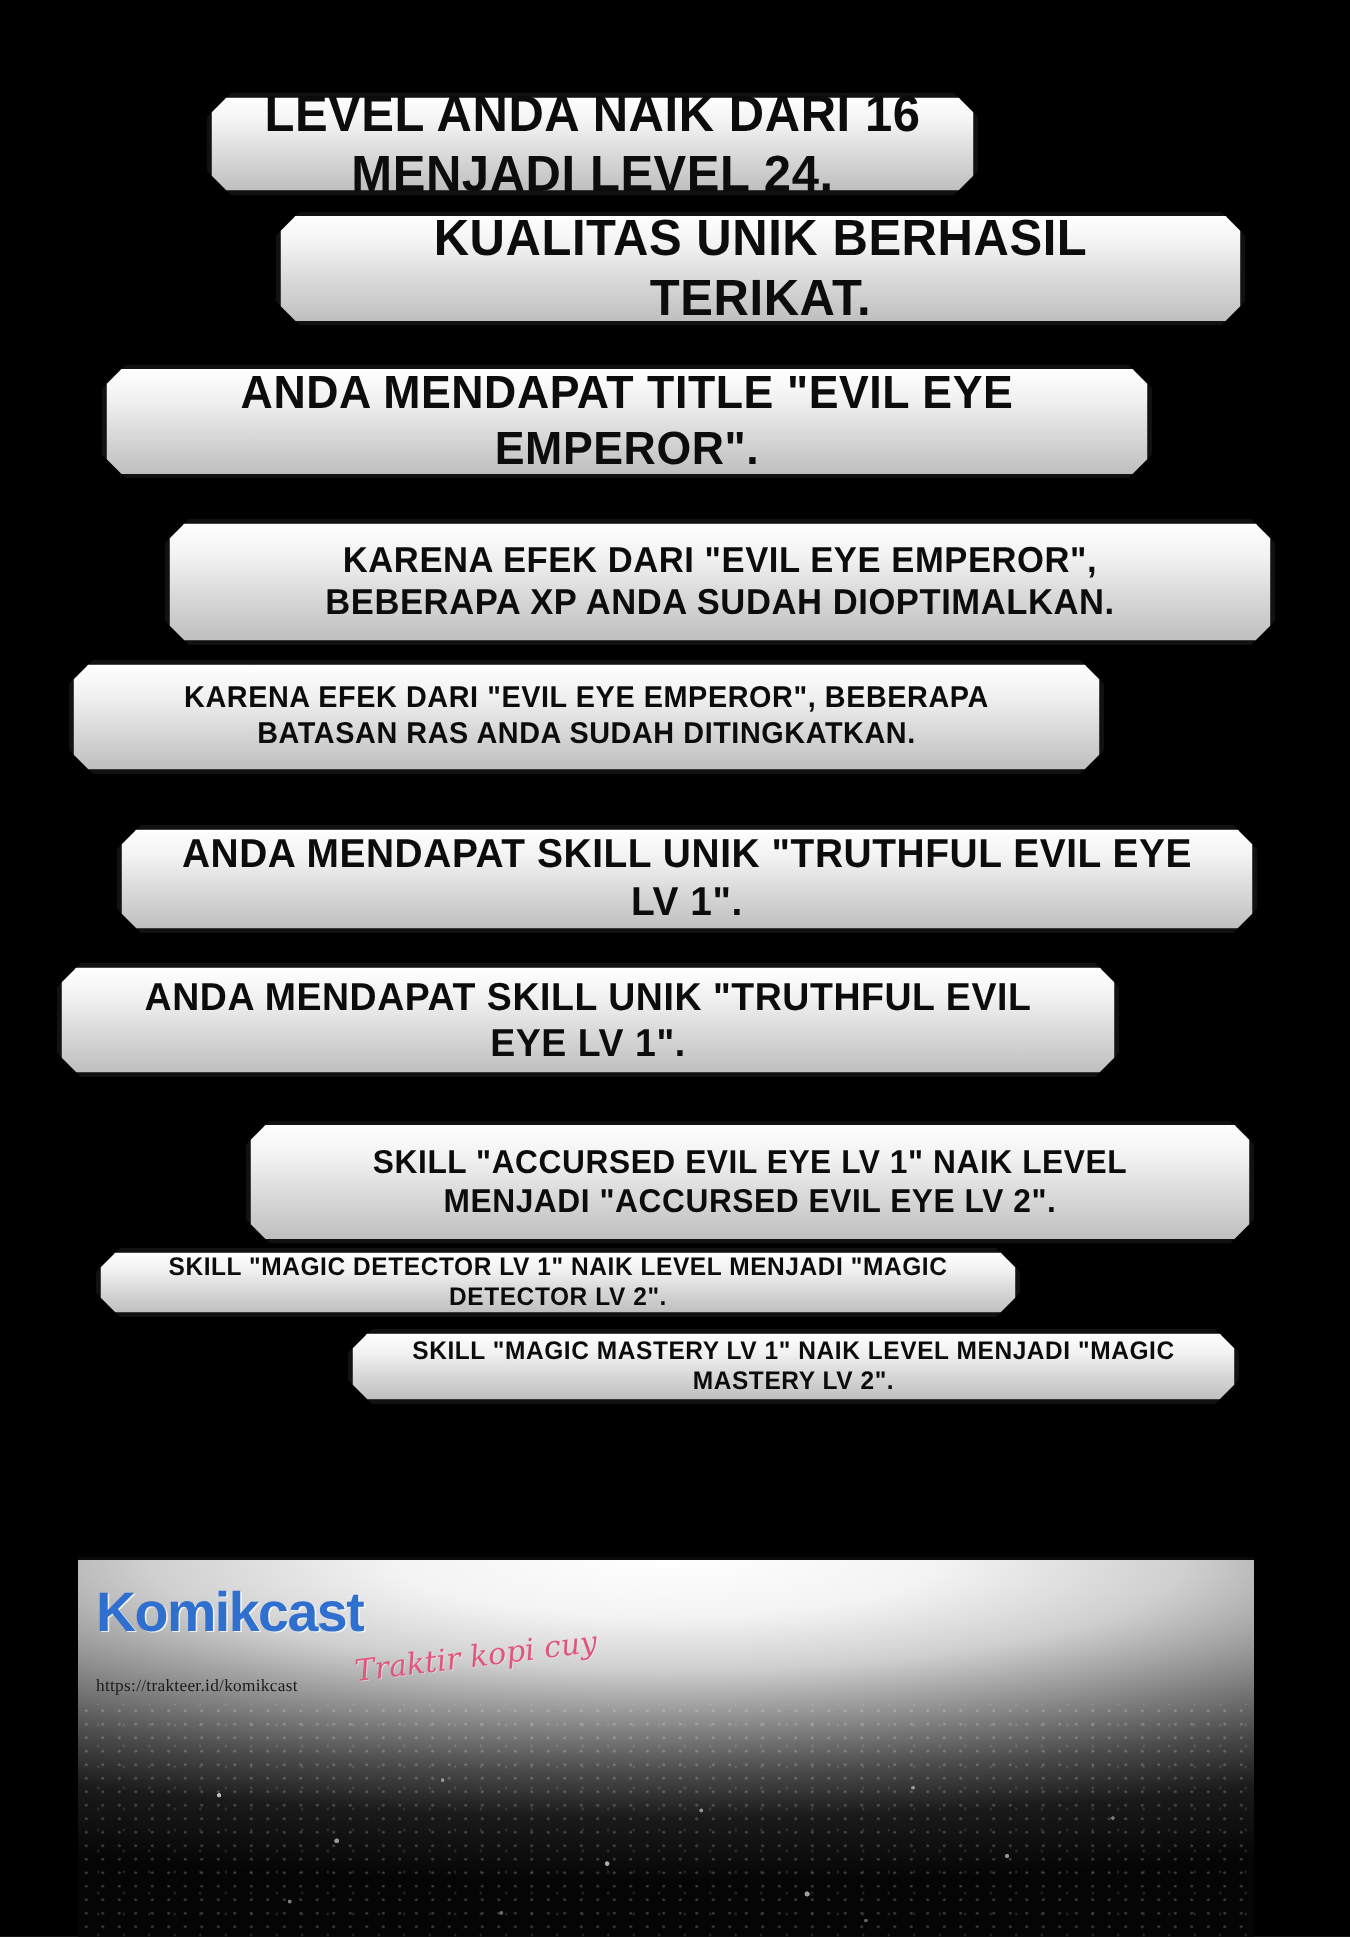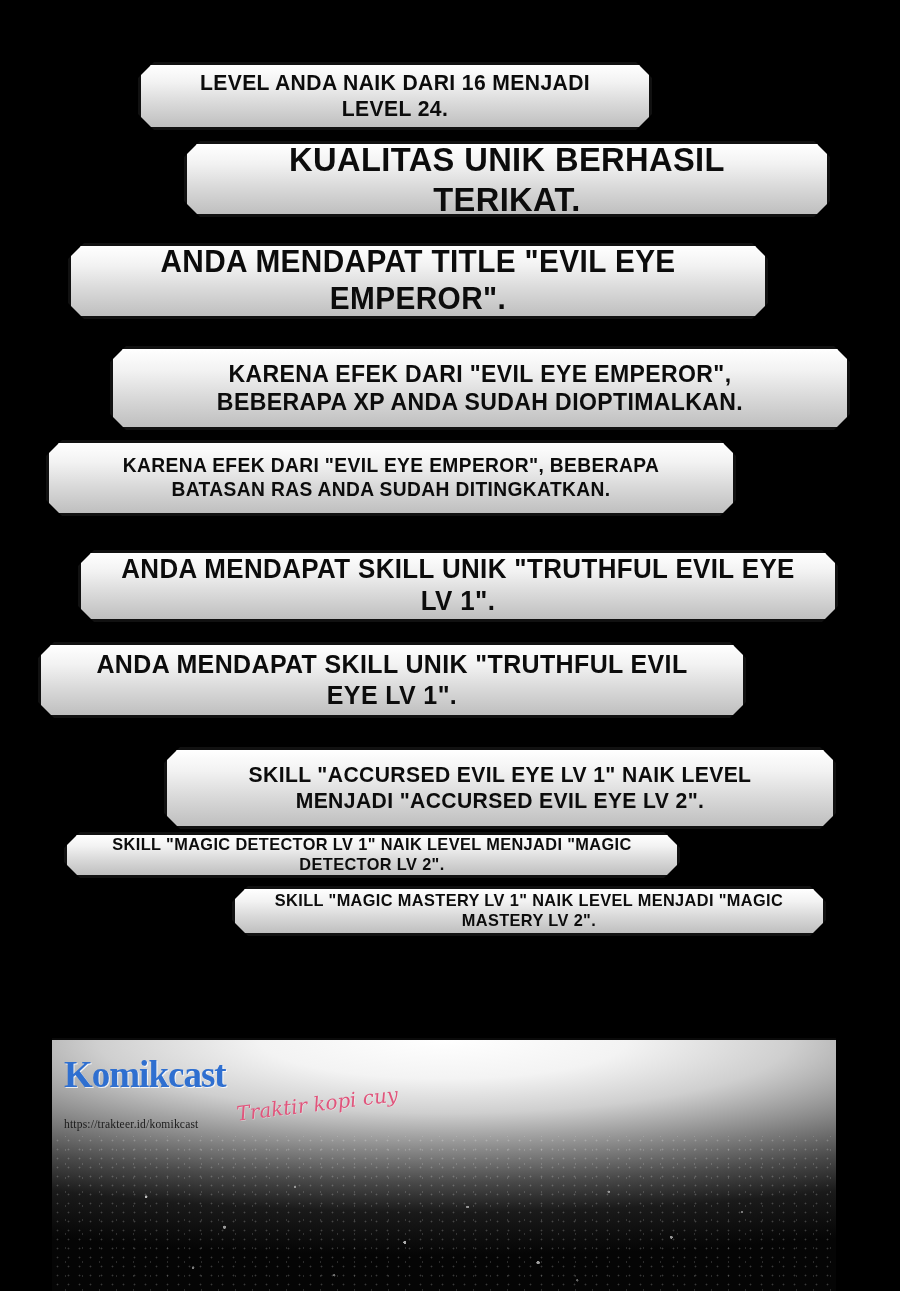--- a/index.html
+++ b/index.html
@@ -108,21 +108,21 @@
 
   
   #watermark {
     position: absolute;
     left: 12px;
     top: 16px;
     z-index: 5;
     user-select: none;
   }
   #wm-brand {
-    font-family: Liberation Serif, serif;
+    font-family: Liberation Sans, sans-serif;
     font-weight: bold;
     font-size: 37px;
     color: #2f6fd0;
     letter-spacing: -1px;
     text-shadow: 1px 1px 0 rgba(255,255,255,0.8);
     line-height: 1;
   }
   #wm-url {
     font-family: Liberation Serif, serif;
     font-size: 11.5px;
@@ -141,21 +141,21 @@
     transform: rotate(-7deg);
     white-space: nowrap;
     text-shadow: 0.5px 0.5px 0 rgba(255,255,255,0.55);
   }
 </style>
 </head>
 <body>
 
 <div id="page">
 
-  <div class="msgbox" style="left: 138px; top: 62px; width: 514px; height: 68px; font-size: 22px;">
+  <div class="msgbox" style="left: 138px; top: 62px; width: 514px; height: 68px; font-size: 34px;">
     <span class="txt">Level anda naik dari 16 menjadi level 24.</span>
   </div>
   <div class="msgbox" style="left: 184px; top: 141px; width: 646px; height: 76px; font-size: 34px;">
     <span class="txt">Kualitas unik berhasil terikat.</span>
   </div>
   <div class="msgbox" style="left: 68px; top: 243px; width: 700px; height: 76px; font-size: 31px;">
     <span class="txt">Anda mendapat title "Evil Eye Emperor".</span>
   </div>
   <div class="msgbox" style="left: 110px; top: 346px; width: 740px; height: 84px; font-size: 24px;">
     <span class="txt">Karena efek dari "Evil Eye Emperor",

